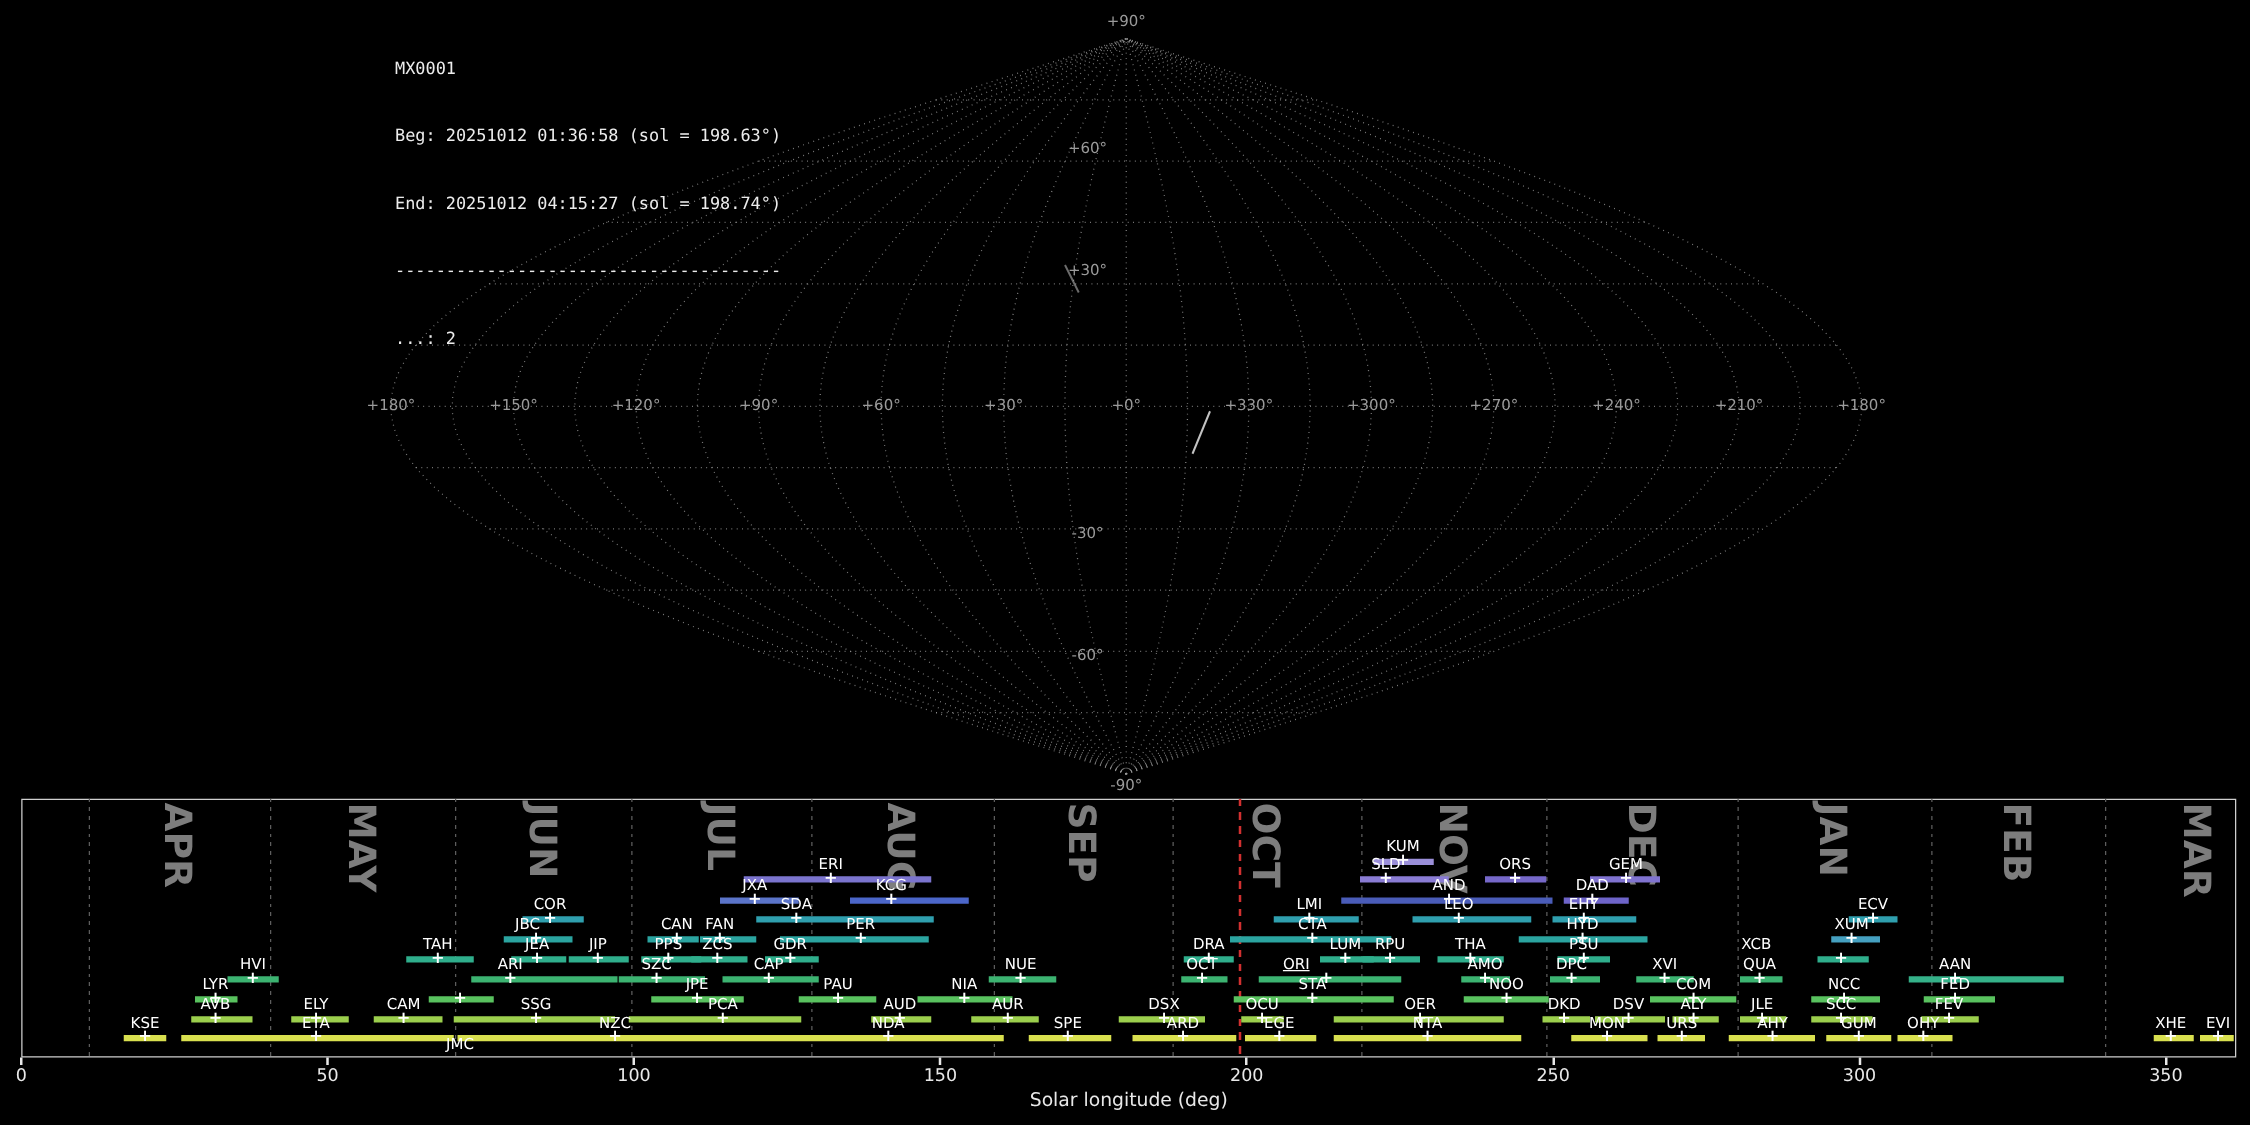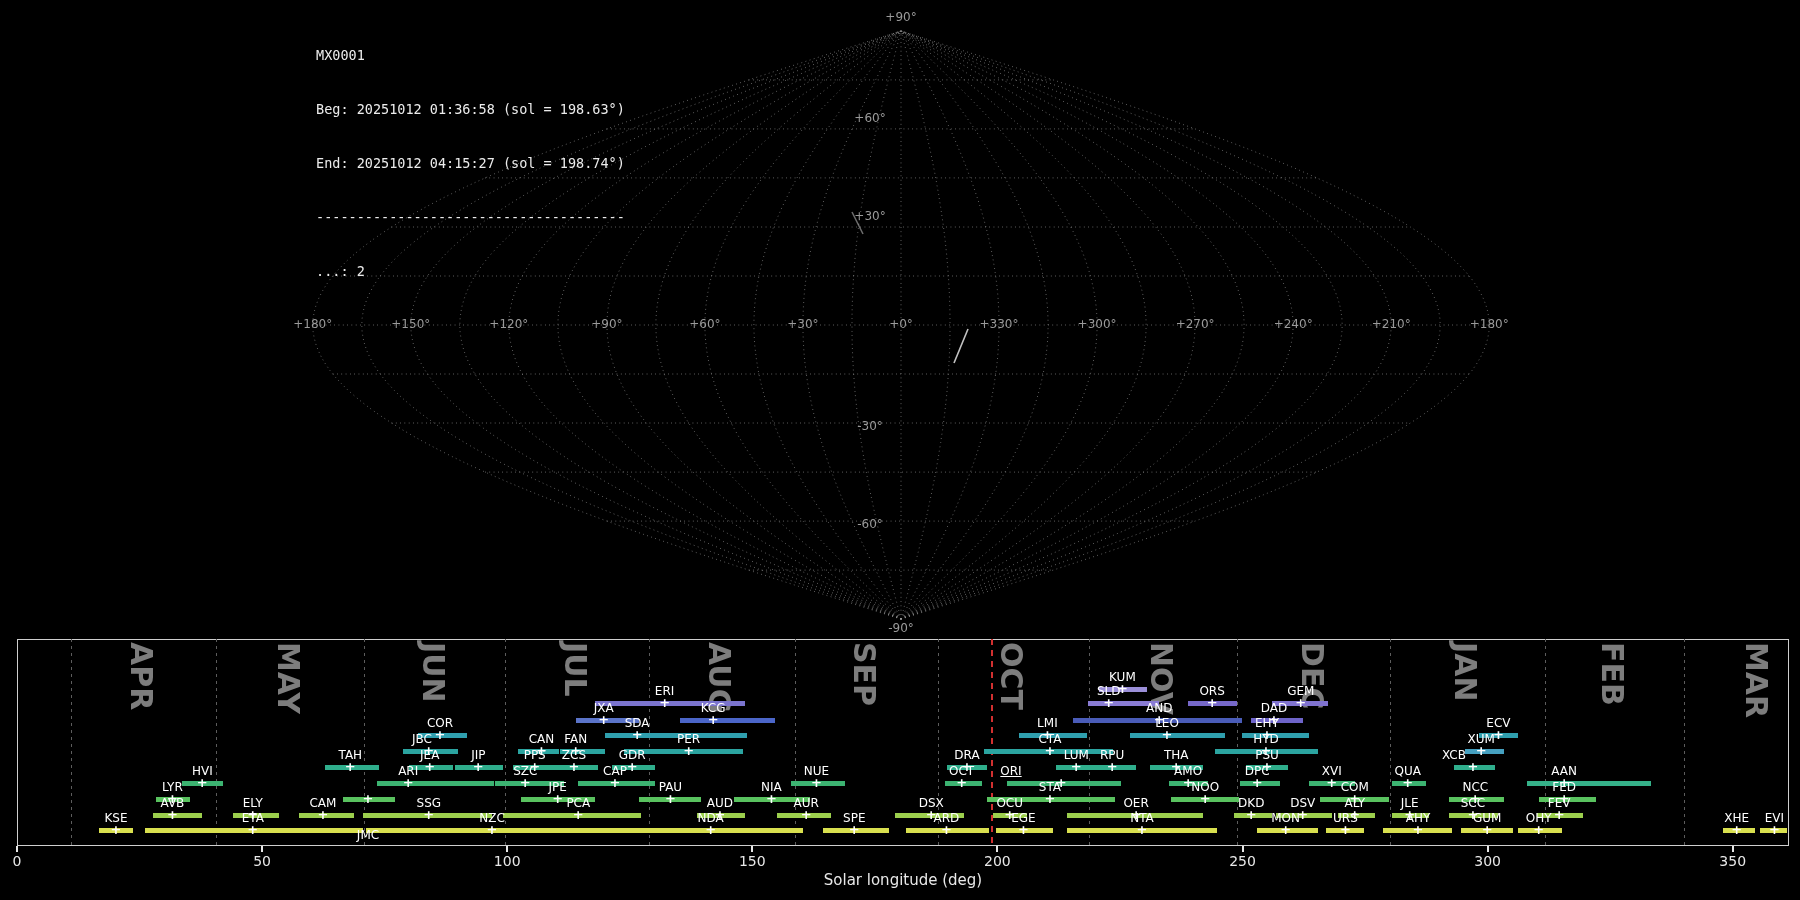--- a/index.html
+++ b/index.html
@@ -245,42 +245,42 @@
       <div class="bar" style="left: 1090px; width: 46.1px; top: 765px; background: rgb(47, 174, 140);"></div>
       <div class="blabel" style="left: 1112.1px; top: 748px;">RPU</div>
       <div class="bmark" style="left: 1112.1px; top: 758px;">+</div>
       <div class="bar" style="left: 1149.9px; width: 52.9px; top: 765px; background: rgb(47, 174, 140);"></div>
       <div class="blabel" style="left: 1176.3px; top: 748px;">THA</div>
       <div class="bmark" style="left: 1176.3px; top: 758px;">+</div>
       <div class="bar" style="left: 1246.4px; width: 41.7px; top: 765px; background: rgb(47, 174, 140);"></div>
       <div class="blabel" style="left: 1267px; top: 748px;">PSU</div>
       <div class="bmark" style="left: 1267px; top: 758px;">+</div>
       <div class="bar" style="left: 1453.8px; width: 41.2px; top: 765px; background: rgb(47, 174, 140);"></div>
-      <div class="blabel" style="left: 1454px; top: 748px;">XCB</div>
+      <div class="blabel" style="left: 1405px; top: 748px;">XCB</div>
       <div class="bmark" style="left: 1472.9px; top: 758px;">+</div>
       <div class="bar" style="left: 181.7px; width: 41.2px; top: 781px; background: rgb(60, 179, 113);"></div>
       <div class="blabel" style="left: 202.3px; top: 764px;">HVI</div>
       <div class="bmark" style="left: 202.3px; top: 774px;">+</div>
       <div class="bar" style="left: 376.8px; width: 117.6px; top: 781px; background: rgb(60, 179, 113);"></div>
       <div class="blabel" style="left: 408.2px; top: 764px;">ARI</div>
       <div class="bmark" style="left: 408.2px; top: 774px;">+</div>
       <div class="bar" style="left: 494.5px; width: 69.1px; top: 781px; background: rgb(60, 179, 113);"></div>
       <div class="blabel" style="left: 525.3px; top: 764px;">SZC</div>
       <div class="bmark" style="left: 525.3px; top: 774px;">+</div>
       <div class="bar" style="left: 578.3px; width: 77px; top: 781px; background: rgb(60, 179, 113);"></div>
       <div class="blabel" style="left: 615px; top: 764px;">CAP</div>
       <div class="bmark" style="left: 615px; top: 774px;">+</div>
       <div class="bar" style="left: 791px; width: 54.4px; top: 781px; background: rgb(60, 179, 113);"></div>
       <div class="blabel" style="left: 816.5px; top: 764px;">NUE</div>
       <div class="bmark" style="left: 816.5px; top: 774px;">+</div>
       <div class="bar" style="left: 945.4px; width: 36.8px; top: 781px; background: rgb(60, 179, 113);"></div>
       <div class="blabel" style="left: 961.6px; top: 764px;">OCT</div>
       <div class="bmark" style="left: 961.6px; top: 774px;">+</div>
       <div class="bar" style="left: 1007.2px; width: 114.2px; top: 781px; background: rgb(60, 179, 113);"></div>
-      <div class="blabel" style="left: 1011px; top: 764px; text-decoration: underline;">ORI</div>
+      <div class="blabel" style="left: 1037px; top: 764px; text-decoration: underline;">ORI</div>
       <div class="bmark" style="left: 1061.1px; top: 774px;">+</div>
       <div class="bar" style="left: 1168.5px; width: 39.2px; top: 781px; background: rgb(60, 179, 113);"></div>
       <div class="blabel" style="left: 1188.1px; top: 764px;">AMO</div>
       <div class="bmark" style="left: 1188.1px; top: 774px;">+</div>
       <div class="bar" style="left: 1239.6px; width: 40.7px; top: 781px; background: rgb(60, 179, 113);"></div>
       <div class="blabel" style="left: 1257.2px; top: 764px;">DPC</div>
       <div class="bmark" style="left: 1257.2px; top: 774px;">+</div>
       <div class="bar" style="left: 1308.7px; width: 46.1px; top: 781px; background: rgb(60, 179, 113);"></div>
       <div class="blabel" style="left: 1331.7px; top: 764px;">XVI</div>
       <div class="bmark" style="left: 1331.7px; top: 774px;">+</div>

